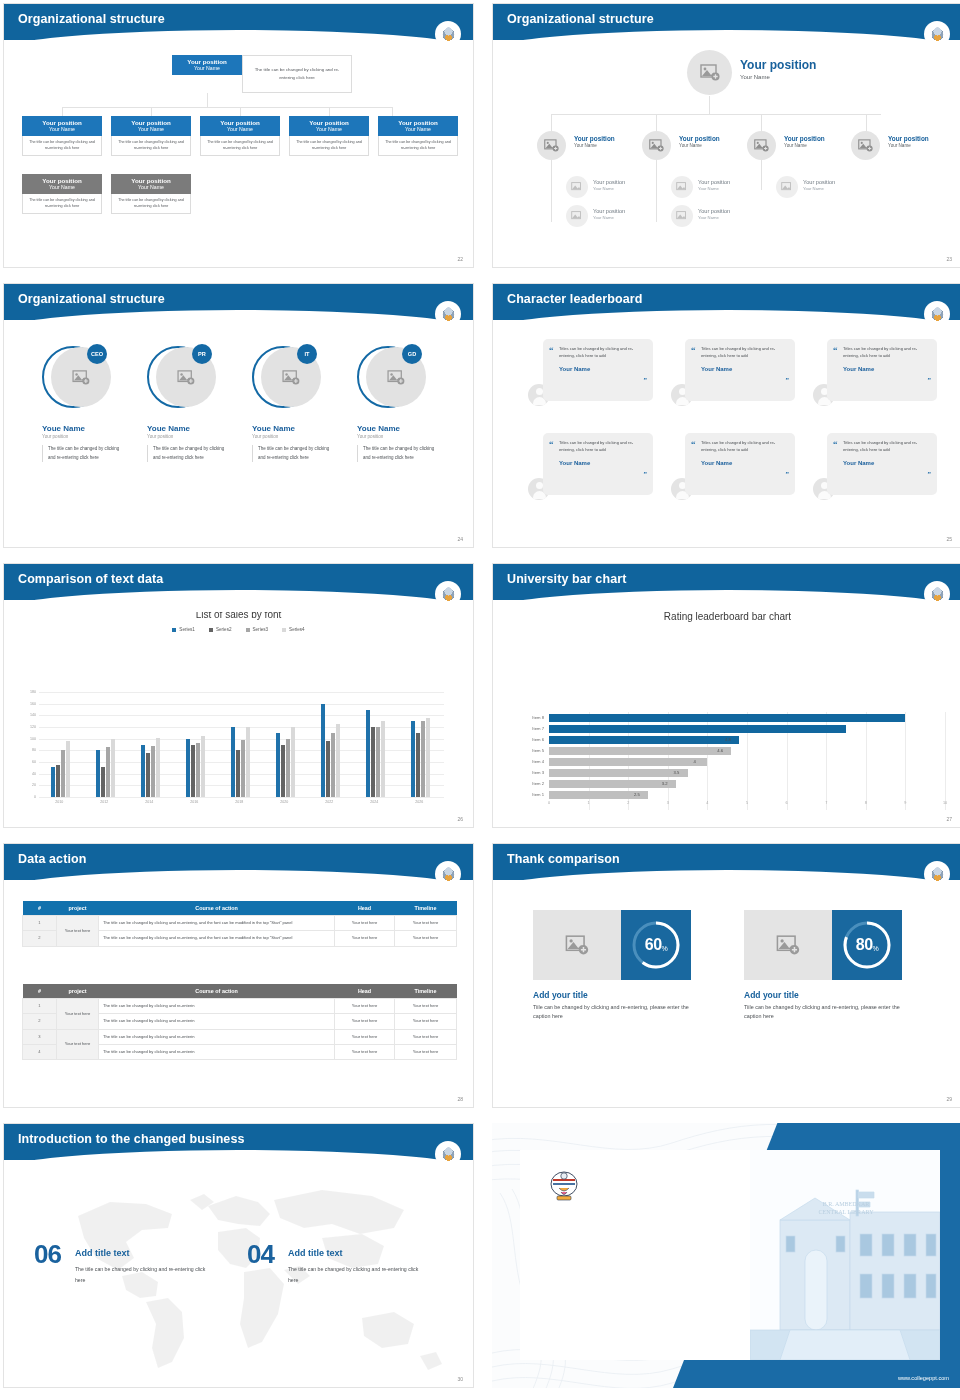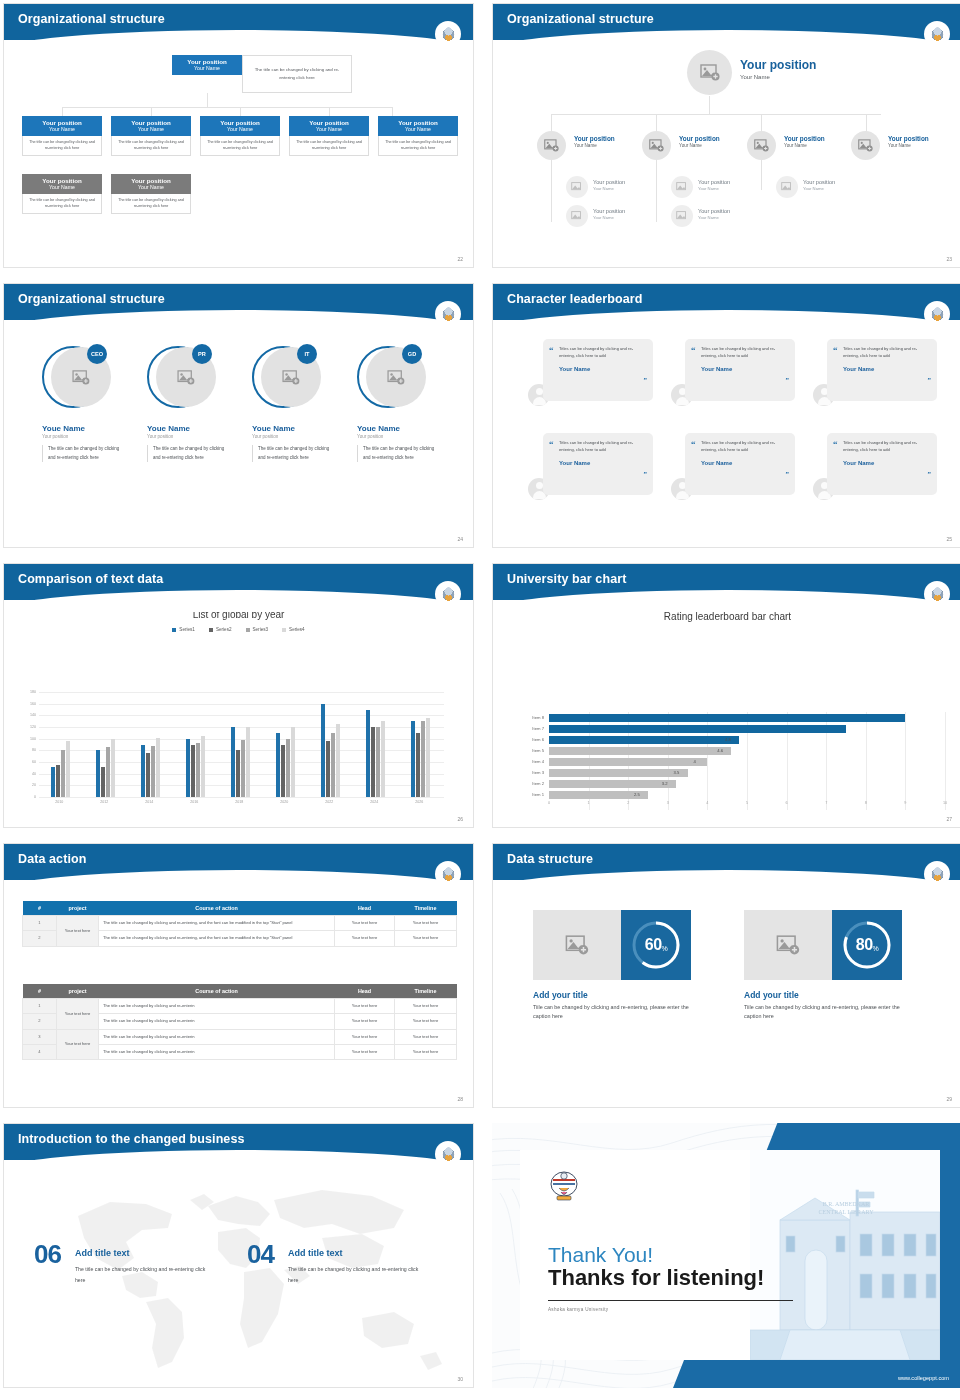--- a/index.html
+++ b/index.html
@@ -592,21 +592,21 @@
 
   <div class="slide">
     <div class="hdr">
         <div class="hdr-curve"></div>
       </div>
     <div class="hdr-title">Comparison of text data</div>
     <div class="logo-badge">
         <div class="emblem"></div>
       </div>
 
-    <div class="chart-title" style="margin-top:45px;">List of global by year</div>
+    <div class="chart-title" style="margin-top:45px;">List of sales by font</div>
     <div class="legend">
       <div class="legend-item">
           <span class="swatch" id="sw0" style="background: rgb(31, 114, 171);"></span>
           <span>Series1</span>
         </div>
       <div class="legend-item">
           <span class="swatch" id="sw1" style="background: rgb(100, 100, 100);"></span>
           <span>Series2</span>
         </div>
       <div class="legend-item">
@@ -894,21 +894,21 @@
       </table>
     </div>
 
     <div class="pg-num">28</div>
   </div>
 
   <div class="slide">
     <div class="hdr">
         <div class="hdr-curve"></div>
       </div>
-    <div class="hdr-title">Data structure</div>
+    <div class="hdr-title">Thank comparison</div>
     <div class="logo-badge">
         <div class="emblem"></div>
       </div>
 
     <div style="position:absolute;left:40px;top:66px;display:flex;">
       <div class="dc-img">
         <svg width="24" height="20" viewBox="0 0 20 17">
             <rect x="1" y="1" width="15" height="12" fill="none" stroke="#9a9a9a" stroke-width="1.3"></rect>
             <circle cx="5" cy="5" r="1.4" fill="#9a9a9a"></circle>
             <path d="M2 12 L7 6 L11 11 L13.5 8.5 L15.5 12 Z" fill="#9a9a9a"></path>
@@ -1060,24 +1060,18 @@
             <ellipse cx="16" cy="16" rx="13" ry="12" fill="#ffffff" stroke="#2d3b52" stroke-width="0.9"></ellipse>
             <path d="M5 12 h22" stroke="#c0392b" stroke-width="2"></path>
             <path d="M5 16 h22" stroke="#1b4f8a" stroke-width="1.6"></path>
             <circle cx="16" cy="8" r="3.2" fill="#e8eef4" stroke="#2d3b52" stroke-width="0.7"></circle>
             <path d="M11 20 q5 6 10 0" fill="#f0a53f" stroke="#2d3b52" stroke-width="0.6"></path>
             <path d="M13 24 q3 5 6 0" fill="#e8638d" stroke="#2d3b52" stroke-width="0.6"></path>
             <rect x="9" y="28" width="14" height="4" rx="1.2" fill="#f2a93b" stroke="#2d3b52" stroke-width="0.6"></rect>
           </svg>
         </div>
 
-        <div style="position:absolute;left:28px;top:93px;">
-          <div class="ty-hello">Thank You!</div>
-          <div class="ty-thanks">Thanks for listening!</div>
-          <div class="ty-rule"></div>
-          <div class="ty-univ">Ashoka karmya University</div>
-        </div>
       </div>
       <div class="ty-web">www.collegeppt.com</div>
     </div>
   </div>
 
 </div>
 
 </body></html>

